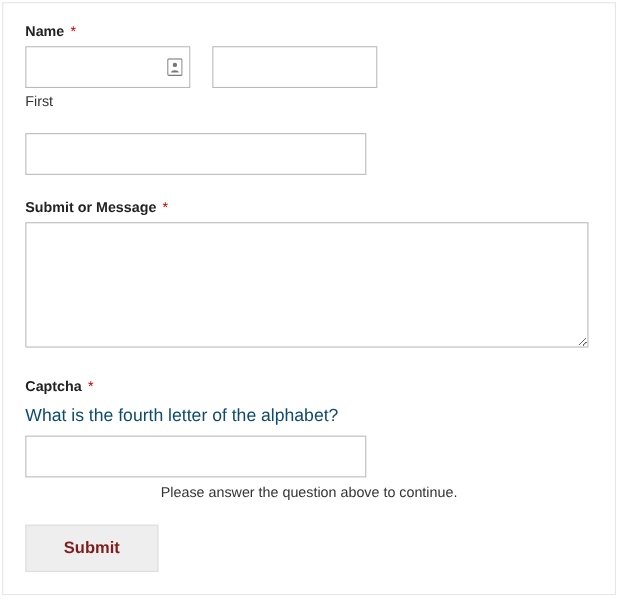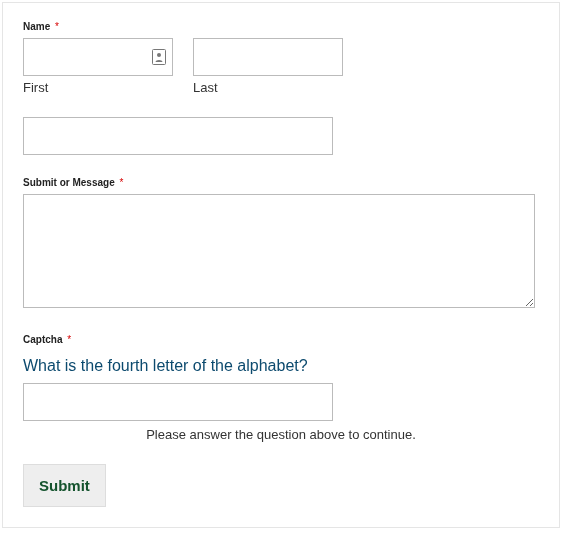--- a/index.html
+++ b/index.html
@@ -11,21 +11,21 @@
   .form-container {
     border: 1px solid #e5e5e5;
     padding: 18px 20px 20px 20px;
     width: 558px;
   }
   .field-group {
     margin-bottom: 22px;
   }
   .field-label {
     font-weight: 700;
-    font-size: 10px;
+    font-size: 13px;
     color: #222;
     display: block;
     margin-bottom: 6px;
   }
   .required-mark {
     color: #d60000;
     font-weight: 400;
     margin-left: 2px;
   }
   .name-row {
@@ -86,22 +86,22 @@
     font-size: 13px;
     color: #333;
     margin-top: 6px;
     text-align: center;
   }
   .submit-btn {
     background: #eee;
     border: 1px solid #ddd;
     font-weight: 700;
     font-size: 15px;
-    color: #14532d;
-    padding: 12px 15px;
+    color: #7f1d1d;
+    padding: 12px 34px;
     cursor: pointer;
     font-family: inherit;
   }
 </style>
 </head>
 <body>
 
 <div class="form-container">
 
   <div class="field-group">
@@ -118,21 +118,20 @@
               <rect x="0.5" y="0.5" width="13" height="15" rx="1" fill="none" stroke="#777" stroke-width="1"></rect>
               <circle cx="7" cy="6" r="2" fill="#777"></circle>
               <path d="M3.5 13 C3.5 10.3 10.5 10.3 10.5 13 Z" fill="#777"></path>
             </svg>
           </span>
         </div>
         <span class="sub-label">First</span>
       </div>
       <div class="name-col">
         <input type="text" class="text-input" style="">
-        <span class="sub-label">Last</span>
       </div>
     </div>
   </div>
 
   <div class="field-group">
     <input type="text" class="text-input email-input" style="">
   </div>
 
   <div class="field-group">
     <label class="field-label">

